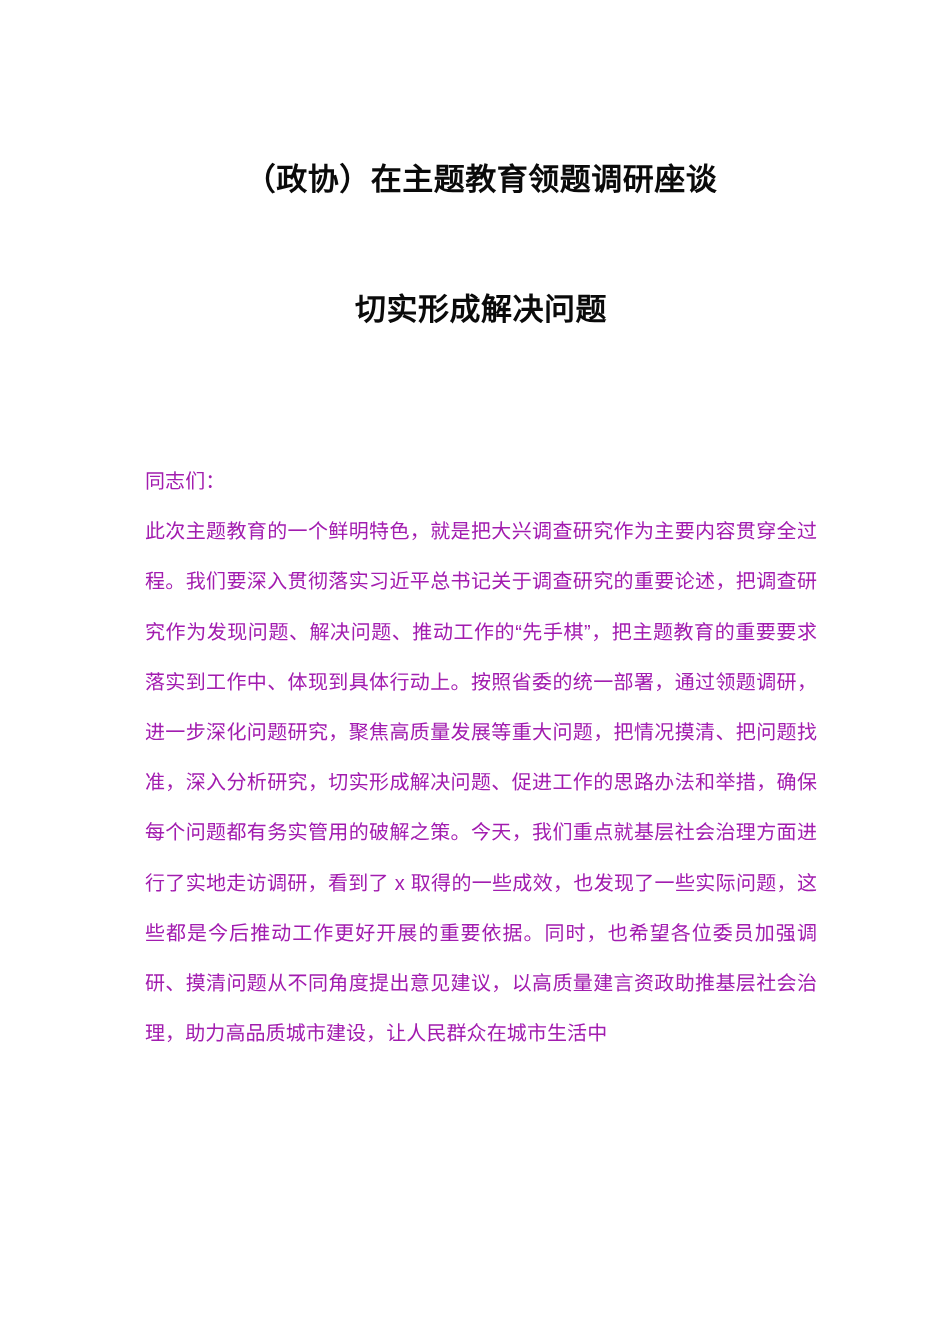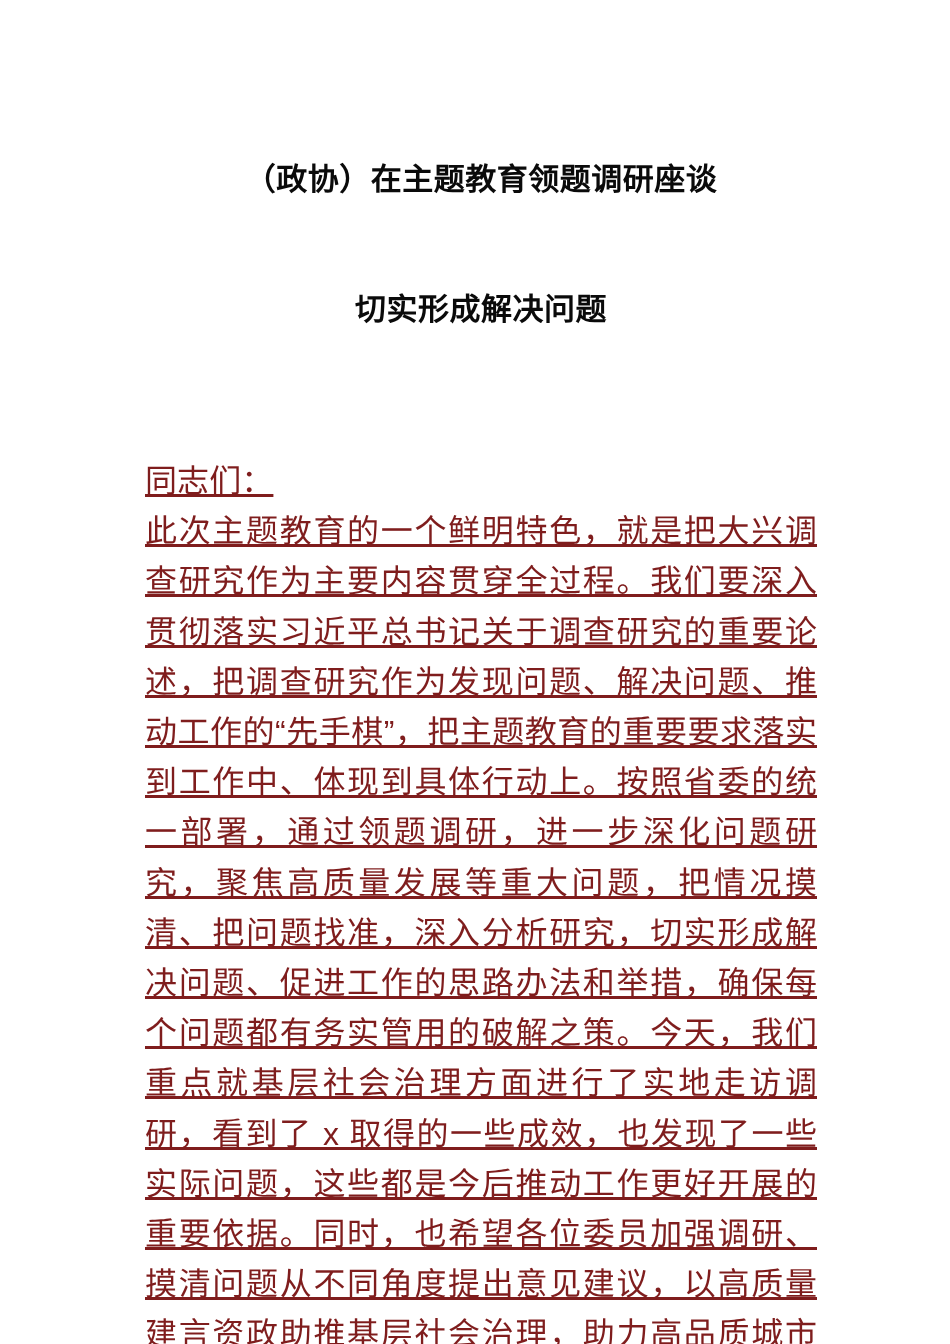--- a/index.html
+++ b/index.html
@@ -46,30 +46,29 @@
     display: block;
     white-space: nowrap;
   }
 
   .title-line-2 {
     margin-top: 22px;
   }
 
   
   .doc-paragraph {
-    font-size: 32px;
+    font-size: 20px;
     line-height: 50.2px;
     text-align: justify;
     text-justify: inter-character;
     margin: 0;
-    color: #7f1d1d;
+    color: #a21caf;
     letter-spacing: 0.1px;
     -moz-text-align-last: left;
     text-align-last: left;
-    text-decoration: underline;
   }
 
   .salutation {
     margin-top: 92px;
   }
 
   .para-main {
     margin-top: 0;
   }
 

